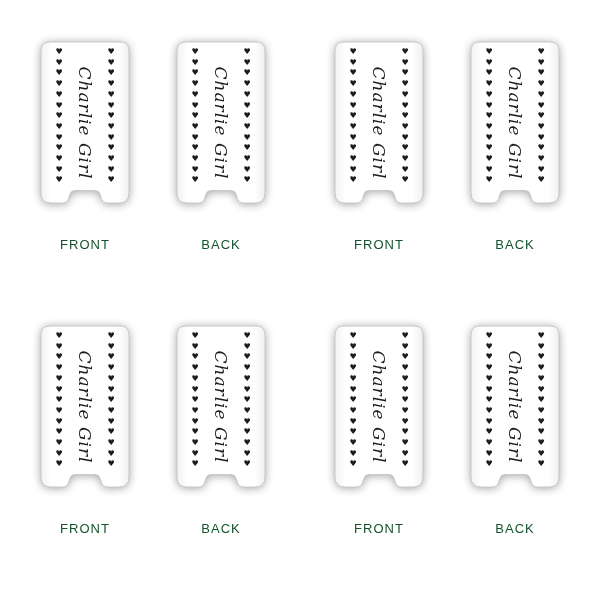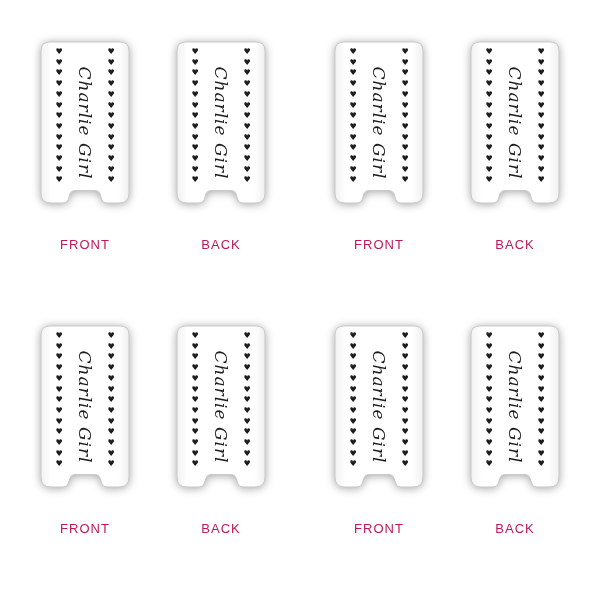--- a/index.html
+++ b/index.html
@@ -71,21 +71,21 @@
     font-family: "DejaVu Serif", serif;
     font-style: italic;
     font-size: 17px;
     letter-spacing: 1px;
     color: #1c1c1c;
   }
   .view-label {
     margin-top: 32px;
     font-size: 13px;
     letter-spacing: 1px;
-    color: #be185d;
+    color: #14532d;
     text-align: center;
   }
   .defs-holder { position: absolute; width: 0; height: 0; overflow: hidden; }
 </style>
 </head>
 <body>
 
 <div class="defs-holder">
   <svg width="0" height="0" aria-hidden="true">
     <defs>

